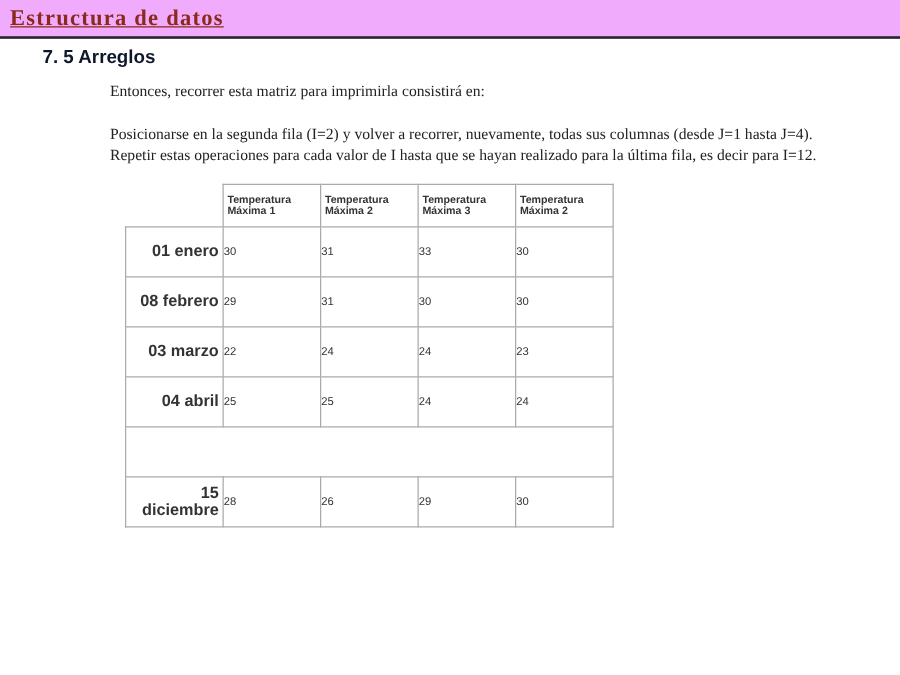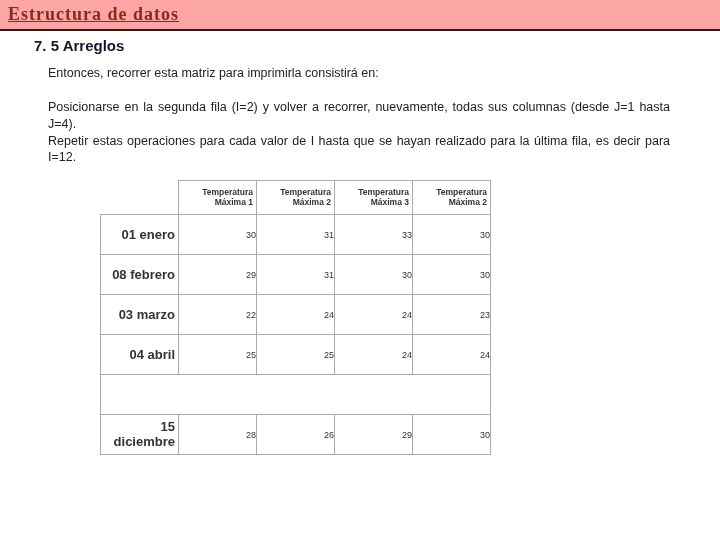--- a/index.html
+++ b/index.html
@@ -5,60 +5,61 @@
   * { margin: 0; padding: 0; box-sizing: border-box; }
   body {
     width: 720px;
     height: 540px;
     background: #ffffff;
     font-family: Verdana, Geneva, sans-serif;
     color: #000;
     overflow: hidden;
   }
   .title-bar {
-    background: #fca5a5;
+    background: #f0abfc;
     border-bottom: 2px solid #222;
     padding: 4px 8px;
   }
   .title-text {
     font-family: Georgia, 'Times New Roman', serif;
     font-weight: bold;
     font-size: 18px;
     color: #8a2a1a;
     text-decoration: underline;
     letter-spacing: 1px;
   }
   .subtitle-bar {
     padding: 6px 30px 6px 34px;
   }
   .subtitle-text {
     font-weight: bold;
     font-size: 15px;
     color: #0f172a;
   }
   .body-block {
-    padding: 4px 50px 8px 48px;
+    padding: 4px 50px 8px 88px;
+    font-family: Liberation Serif, serif;
   }
   .body-text {
     font-size: 12.5px;
     line-height: 1.35;
     color: #222;
     text-align: justify;
   }
   .table-wrap {
     padding: 6px 0 0 100px;
   }
   table.temp {
     border-collapse: collapse;
     font-size: 9px;
     color: #333;
   }
   table.temp th, table.temp td {
     border: 1px solid #aaa;
-    text-align: right;
+    text-align: left;
     vertical-align: middle;
   }
   table.temp th {
     font-weight: bold;
     width: 78px;
     height: 34px;
     font-size: 8.5px;
     line-height: 1.1;
     padding: 2px 3px;
   }

